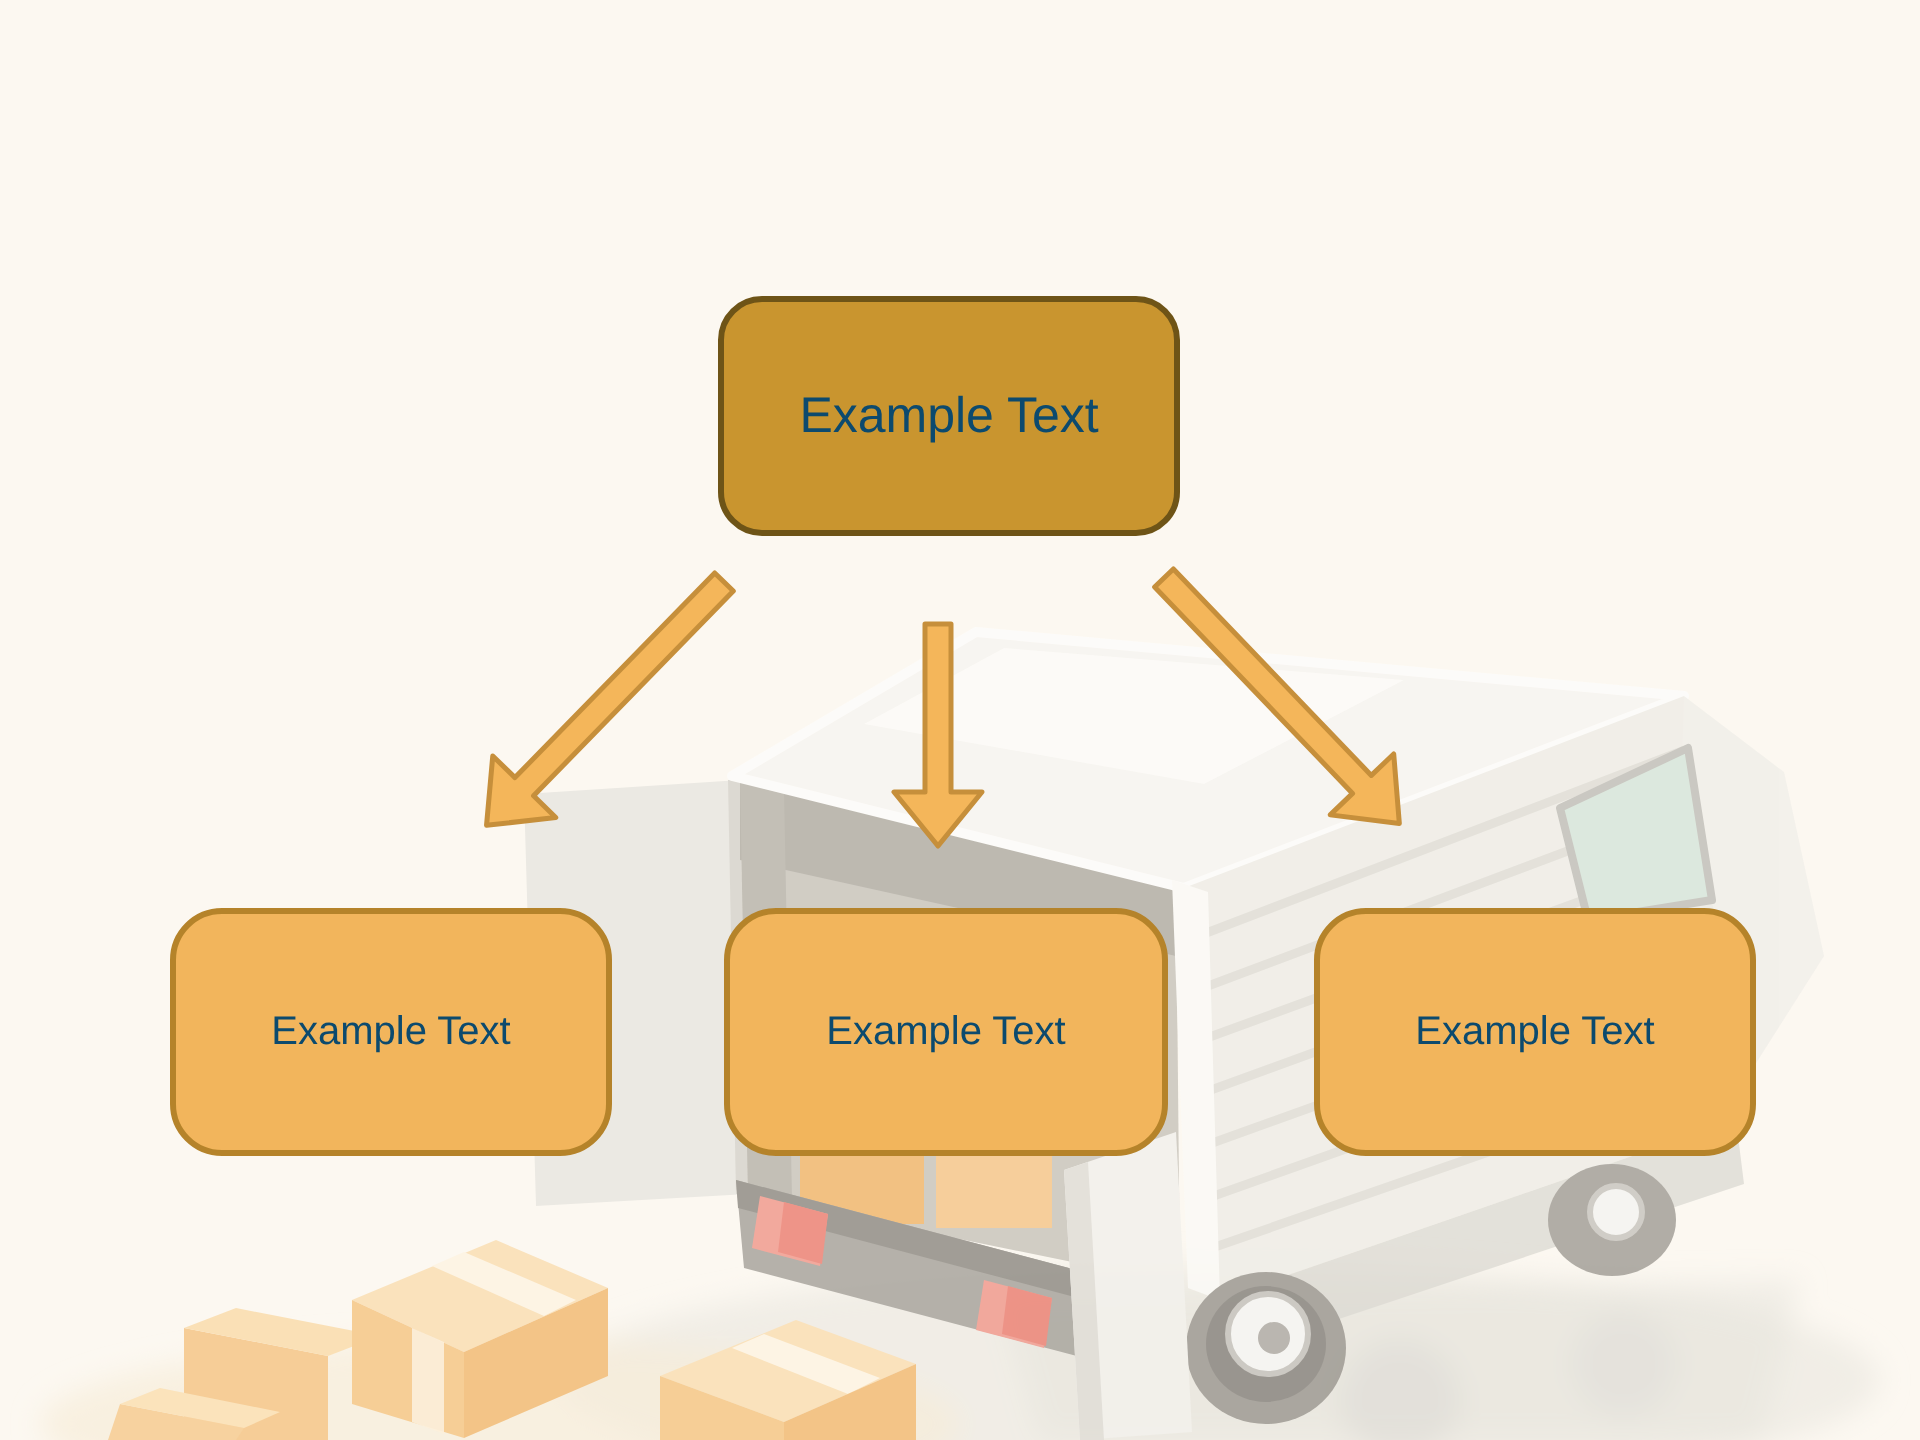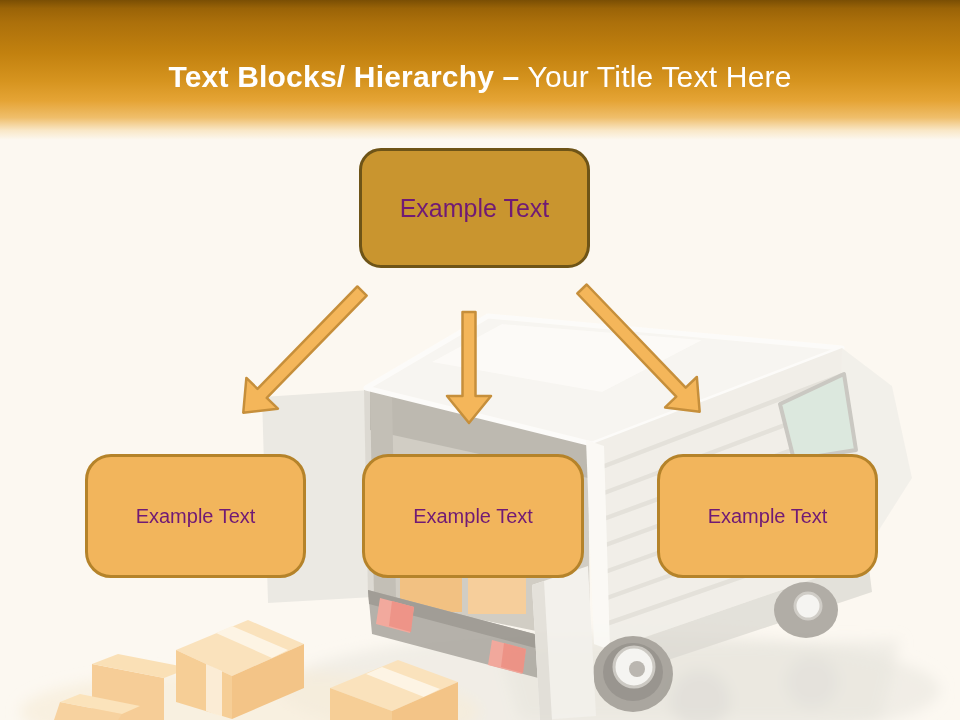--- a/index.html
+++ b/index.html
@@ -50,21 +50,21 @@
     width: 960px; height: 720px;
     pointer-events: none;
   }
 
   
   .hbox {
     position: absolute;
     display: flex;
     align-items: center;
     justify-content: center;
-    color: #701a75;
+    color: #0c4a6e;
     text-align: center;
   }
   .hbox.top {
     left: 359px; top: 148px;
     width: 231px; height: 120px;
     background: #C9952F;
     border: 3px solid #6E5417;
     border-radius: 22px;
     font-size: 25px;
   }
@@ -205,25 +205,20 @@
         <polygon points="330,688 392,711 392,720 330,720" fill="#F6CE96"></polygon>
         <polygon points="392,711 458,682 458,720 392,720" fill="#F3C487"></polygon>
       </g>
       <g>
         <polygon points="60,702 122,714 118,720 54,720" fill="#F7D29F"></polygon>
         <polygon points="60,702 80,694 140,706 122,714" fill="#FBE3BB"></polygon>
       </g>
     </g>
   </svg>
 
-  <div class="banner">
-    <div class="slide-title">
-      <span class="t-bold">Text Blocks/ Hierarchy –</span><span class="t-light"> Your Title Text Here</span>
-    </div>
-  </div>
 
   <svg class="arrows" viewBox="0 0 960 720" aria-hidden="true">
 
     <g transform="translate(362,291) rotate(44.3)">
       <polygon points="-6.5,0 6.5,0 6.5,143 22,143 0,170 -22,143 -6.5,143"></polygon>
     </g>
 
     <g transform="translate(469,312)">
       <polygon points="-6.5,0 6.5,0 6.5,84 22,84 0,111 -22,84 -6.5,84"></polygon>
     </g>

